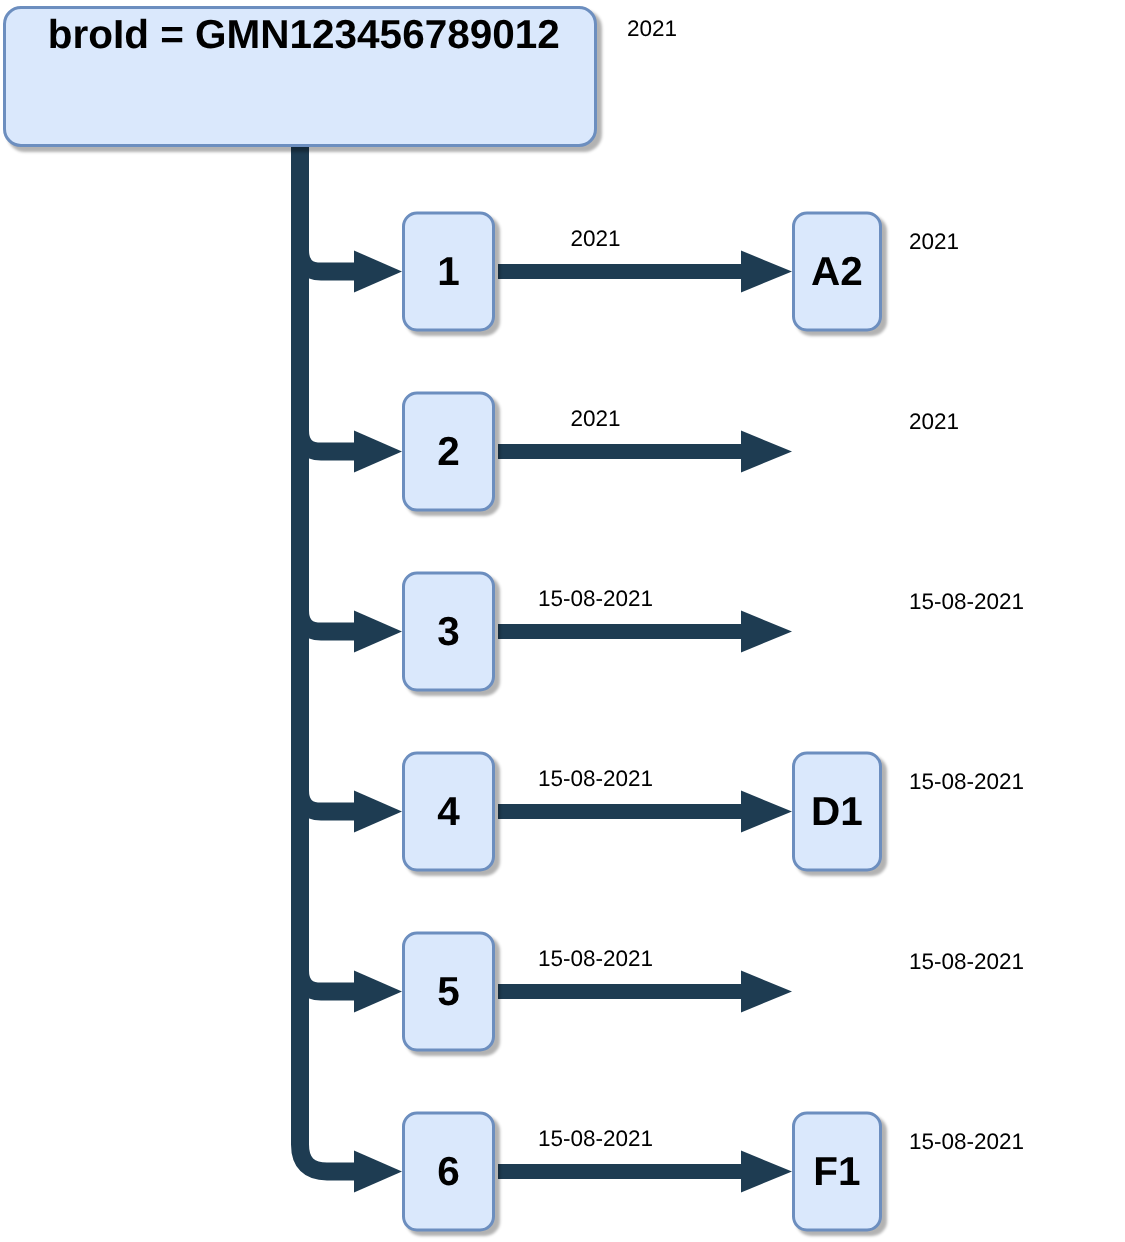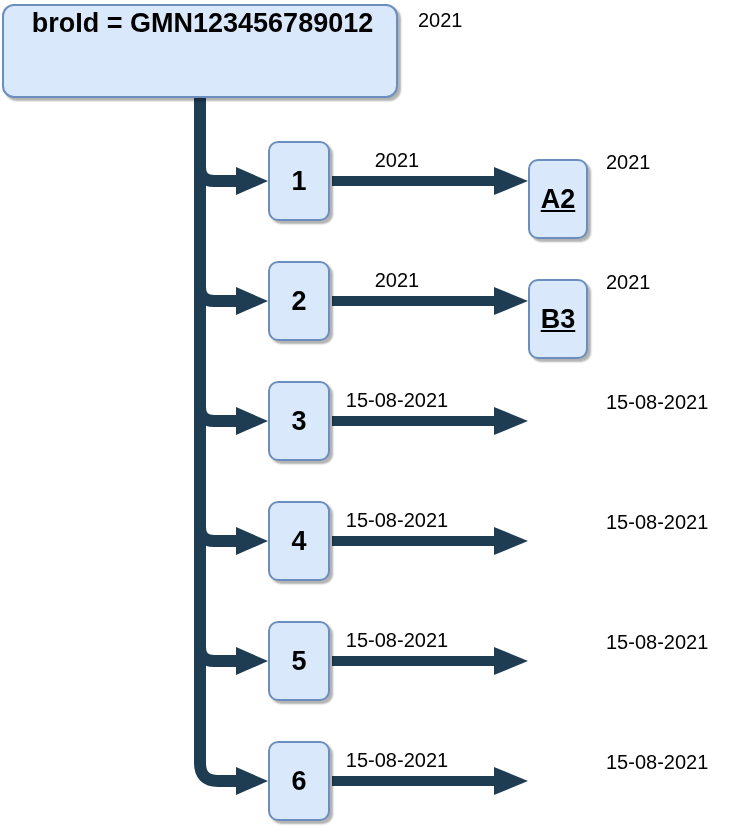--- a/index.html
+++ b/index.html
@@ -27,27 +27,27 @@
     display:flex;align-items:center;justify-content:center;
     font-weight:bold;color:var(--text);
   }
   .root-node{
     left:2px;top:4px;width:396px;height:94px;border-radius:12px;
     flex-direction:row;align-items:flex-start;justify-content:center;
     padding-left:5px;font-size:27px;line-height:34px;white-space:nowrap;
   }
   .small-node{width:62px;height:80px;border-radius:10px;font-size:27px;}
   .label{
-    position:absolute;z-index:1;font-size:20px;line-height:24px;color:var(--text);
+    position:absolute;z-index:1;font-size:15px;line-height:24px;color:var(--text);
     white-space:nowrap;
   }
   .root-year{left:418px;top:8px;}
   .row{position:absolute;left:0;width:750px;height:80px;z-index:1;}
   .row .source-node{left:268px;top:0;}
-  .row .target-node{left:528px;top:18px;width:60px;text-decoration:underline;}
+  .row .target-node{left:528px;top:0;width:60px;}
   .row .edge-label{left:337px;top:7px;width:120px;text-align:center;}
   .row .right-label{left:606px;top:9px;}
 </style>
 </head>
 <body>
 
 <div class="canvas">
 
   <svg class="wires" width="750" height="828" viewBox="0 0 750 828" aria-hidden="true">
     <g>
@@ -96,41 +96,42 @@
   <div class="row" style="top:141px">
     <div class="node small-node source-node">1</div>
     <div class="label edge-label">2021</div>
     <div class="node small-node target-node">A2</div>
     <div class="label right-label">2021</div>
   </div>
 
   <div class="row" style="top:261px">
     <div class="node small-node source-node">2</div>
     <div class="label edge-label">2021</div>
-    <div class="node small-node target-node">B3</div>
     <div class="label right-label">2021</div>
   </div>
 
   <div class="row" style="top:381px">
     <div class="node small-node source-node">3</div>
     <div class="label edge-label">15-08-2021</div>
     <div class="label right-label">15-08-2021</div>
   </div>
 
   <div class="row" style="top:501px">
     <div class="node small-node source-node">4</div>
     <div class="label edge-label">15-08-2021</div>
+    <div class="node small-node target-node">D1</div>
     <div class="label right-label">15-08-2021</div>
   </div>
 
   <div class="row" style="top:621px">
     <div class="node small-node source-node">5</div>
     <div class="label edge-label">15-08-2021</div>
     <div class="label right-label">15-08-2021</div>
   </div>
 
   <div class="row" style="top:741px">
     <div class="node small-node source-node">6</div>
     <div class="label edge-label">15-08-2021</div>
+    <div class="node small-node target-node">F1</div>
     <div class="label right-label">15-08-2021</div>
   </div>
 
 </div>
 
 </body></html>

